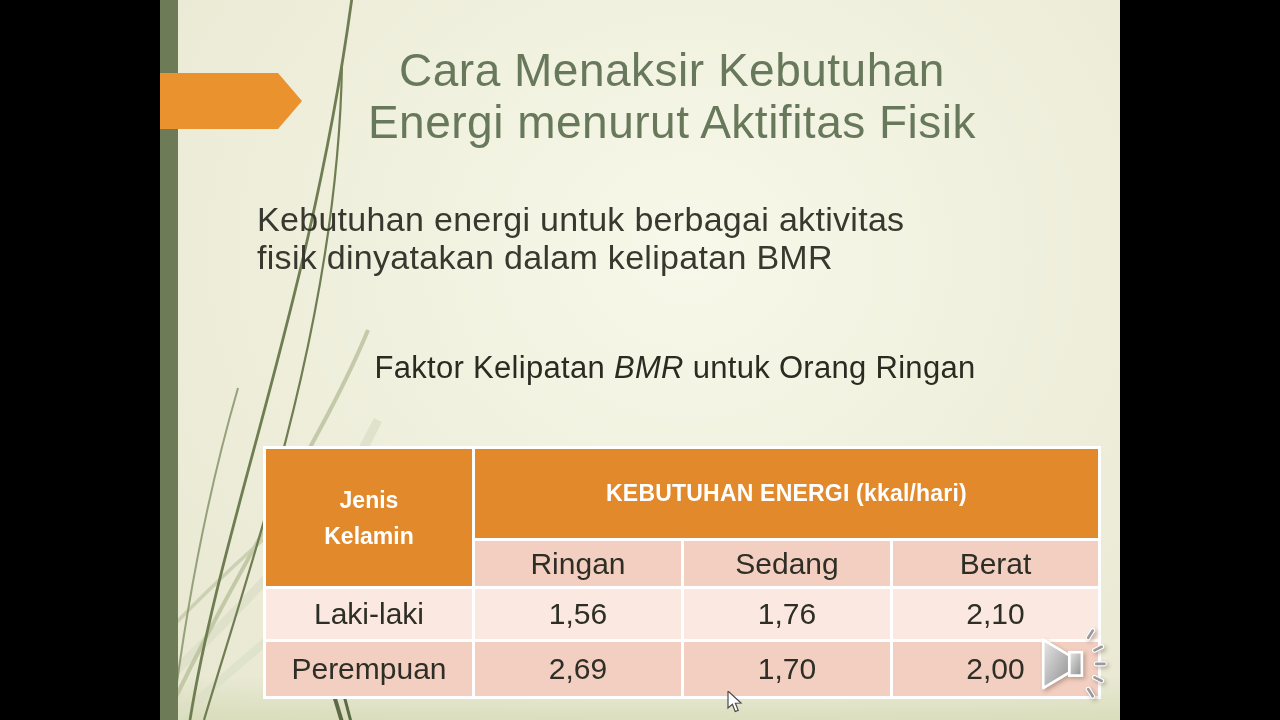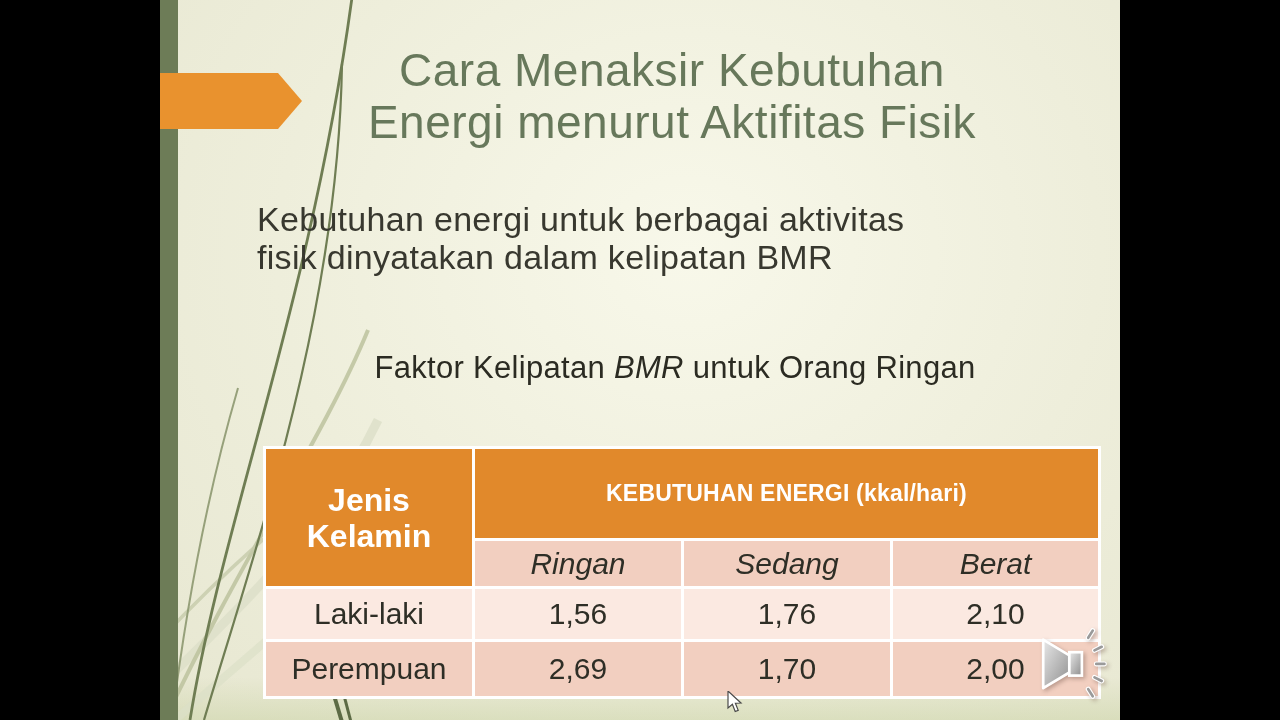--- a/index.html
+++ b/index.html
@@ -39,24 +39,24 @@
   }
   .factor-table{
     position:absolute;left:103px;top:446px;
     display:grid;
     grid-template-columns:206px 206px 206px 205px;
     grid-template-rows:89px 45px 50px 54px;
     gap:3px;padding:3px;background:var(--table-gap,#ffffff);
   }
   .cell{display:flex;align-items:center;justify-content:center;text-align:center;}
   .cell.orange{background:var(--header-orange,#e1892b);color:#fff;font-weight:bold;}
-  .cell.corner{grid-column:1;grid-row:1 / 3;font-size:32px;line-height:36px;}
+  .cell.corner{grid-column:1;grid-row:1 / 3;font-size:23px;line-height:36px;}
   .cell.corner .wrap{max-width:140px;}
   .cell.group{grid-column:2 / 5;grid-row:1;font-size:23px;letter-spacing:.2px;}
-  .cell.sub{background:var(--pink-mid,#f2cfc0);font-size:30px;color:#2e2e26;font-style:italic;}
+  .cell.sub{background:var(--pink-mid,#f2cfc0);font-size:30px;color:#2e2e26;}
   .cell.r-light{background:var(--pink-light,#fbe9e1);font-size:30px;color:#2e2e26;}
   .cell.r-dark{background:var(--pink-mid,#f2cfc0);font-size:30px;color:#2e2e26;}
   .speaker{position:absolute;left:876px;top:627px;width:72px;height:72px;
     filter:drop-shadow(2px 2px 2px rgba(120,90,80,.45));}
   .cursor{position:absolute;left:727px;top:691px;width:17px;height:24px;}
 </style>
 </head>
 <body>
 
 <div class="stage">

